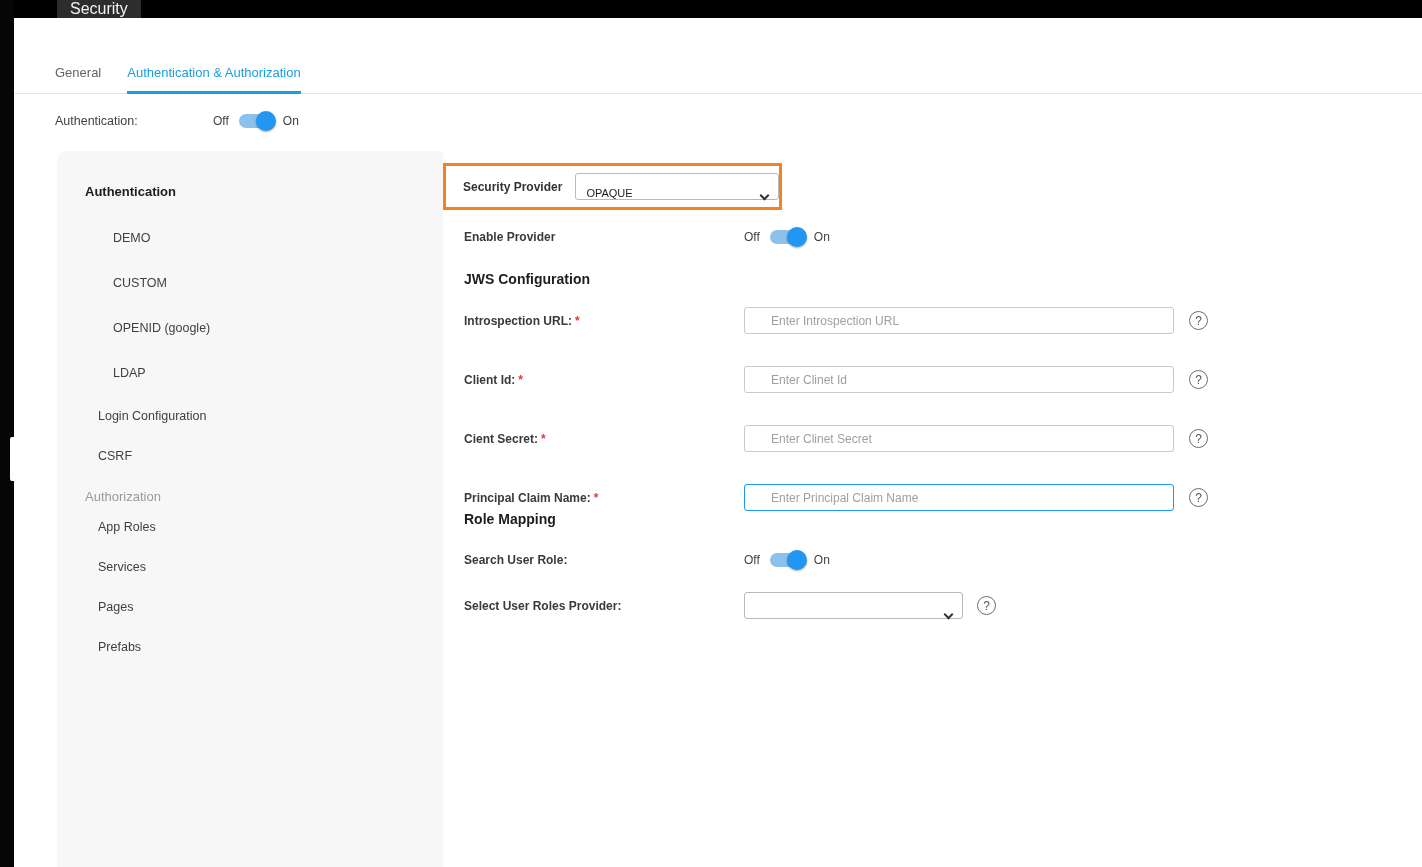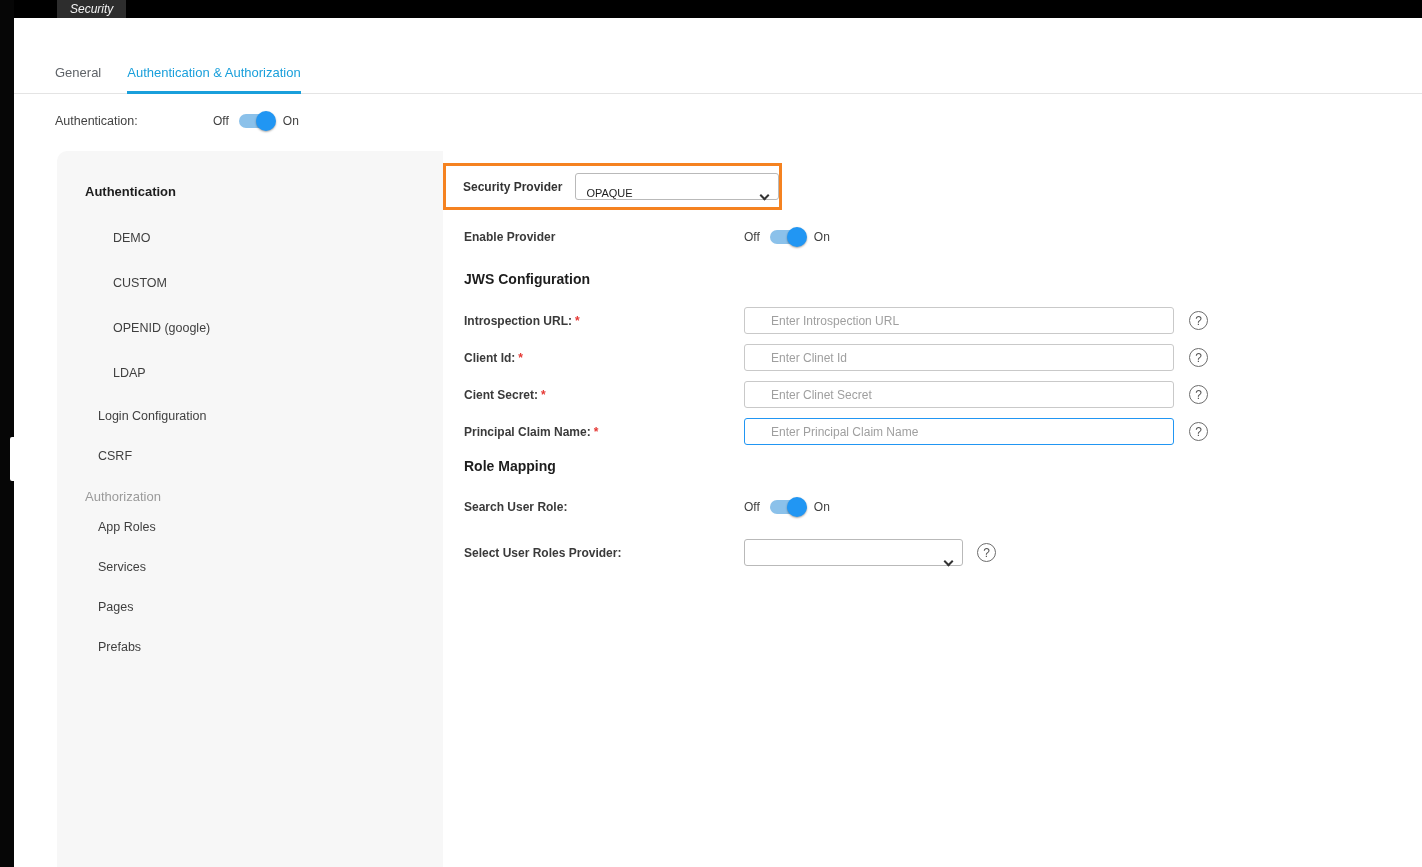--- a/index.html
+++ b/index.html
@@ -11,21 +11,21 @@
     overflow:hidden;
     color:#333;
   }
 
   
   .edge-strip { position:absolute; left:0; top:0; width:14px; height:867px; background:#060606; z-index:6; }
   .edge-handle { position:absolute; top:437px; right:0; width:4px; height:44px; background:#ffffff; border-radius:2px 0 0 2px; }
 
   
   .topbar { position:absolute; left:0; top:0; width:1422px; height:18px; background:#000000; z-index:5; display:flex; align-items:stretch; }
-  .top-tab { margin-left:57px; padding:0 13px; background:#2d2d2d; color:#f2f2f2; font-size:12px; line-height:18px; cursor:pointer;font-style:italic; }
+  .top-tab { margin-left:57px; padding:0 13px; background:#2d2d2d; color:#f2f2f2; font-size:16px; line-height:18px; cursor:pointer; }
 
   .page { position:absolute; left:14px; top:18px; width:1408px; height:849px; background:#ffffff; }
 
   
   .tabs { display:flex; gap:26px; padding-left:41px; margin-top:47px; border-bottom:1px solid #e4e4e4; }
   .tab { position:relative; font-size:13px; color:#5f6368; padding-bottom:12px; line-height:16px; cursor:pointer; }
   .tab.active { color:#199fdb; }
   .tab.active::after { content:""; position:absolute; left:0; right:0; bottom:-1px; height:3px; background:#199fdb; }
 
   
@@ -60,25 +60,25 @@
   .select { display:flex; align-items:flex-end; justify-content:space-between; height:27px; border:1px solid #b9b9b9; border-radius:3px; background:#fff; padding:0 10px; font-size:11px; color:#1d1d1d; cursor:pointer; }
   .select.provider { width:208px; margin-left:13px; }
   .select.role { width:219px; }
   .caret { width:7px; height:7px; border-right:2px solid #333; border-bottom:2px solid #333; transform:rotate(45deg); margin-top:-4px; flex-shrink:0; }
 
   .c-row { display:flex; align-items:center; margin-left:21px; min-height:24px; }
   .c-label { width:280px; font-size:12px; font-weight:600; color:#3a3a3a; flex-shrink:0; }
   .req { color:#e53935; margin-left:3px; }
 
   .section-heading { margin:22px 0 0 21px; font-size:14px; font-weight:700; color:#1d1d1d; line-height:16px; }
-  .heading-rm { margin-top:13px; }
+  .heading-rm { margin-top:0; }
 
   .row-enable { margin-top:15px; }
   .row-field-first { margin-top:20px; }
-  .row-field { margin-top:10px; }
+  .row-field { margin-top:32px; }
   .row-search { margin-top:21px; }
   .row-roleselect { margin-top:20px; }
 
   .text-input { width:430px; height:27px; border:1px solid #c9c9c9; border-radius:3px; padding:0 26px; font-size:12px; color:#333; outline:none; font-family:"Liberation Sans", sans-serif; background:#fff; }
   .text-input::placeholder { color:#9f9f9f; }
   .text-input.focused { border-color:#2196f3; }
 
   .help { width:19px; height:19px; border-radius:50%; border:1.5px solid #6d6d6d; color:#555; font-size:12px; line-height:16px; display:flex; align-items:center; justify-content:center; margin-left:15px; cursor:pointer; flex-shrink:0; }
   .help.role { margin-left:14px; }
 </style>

